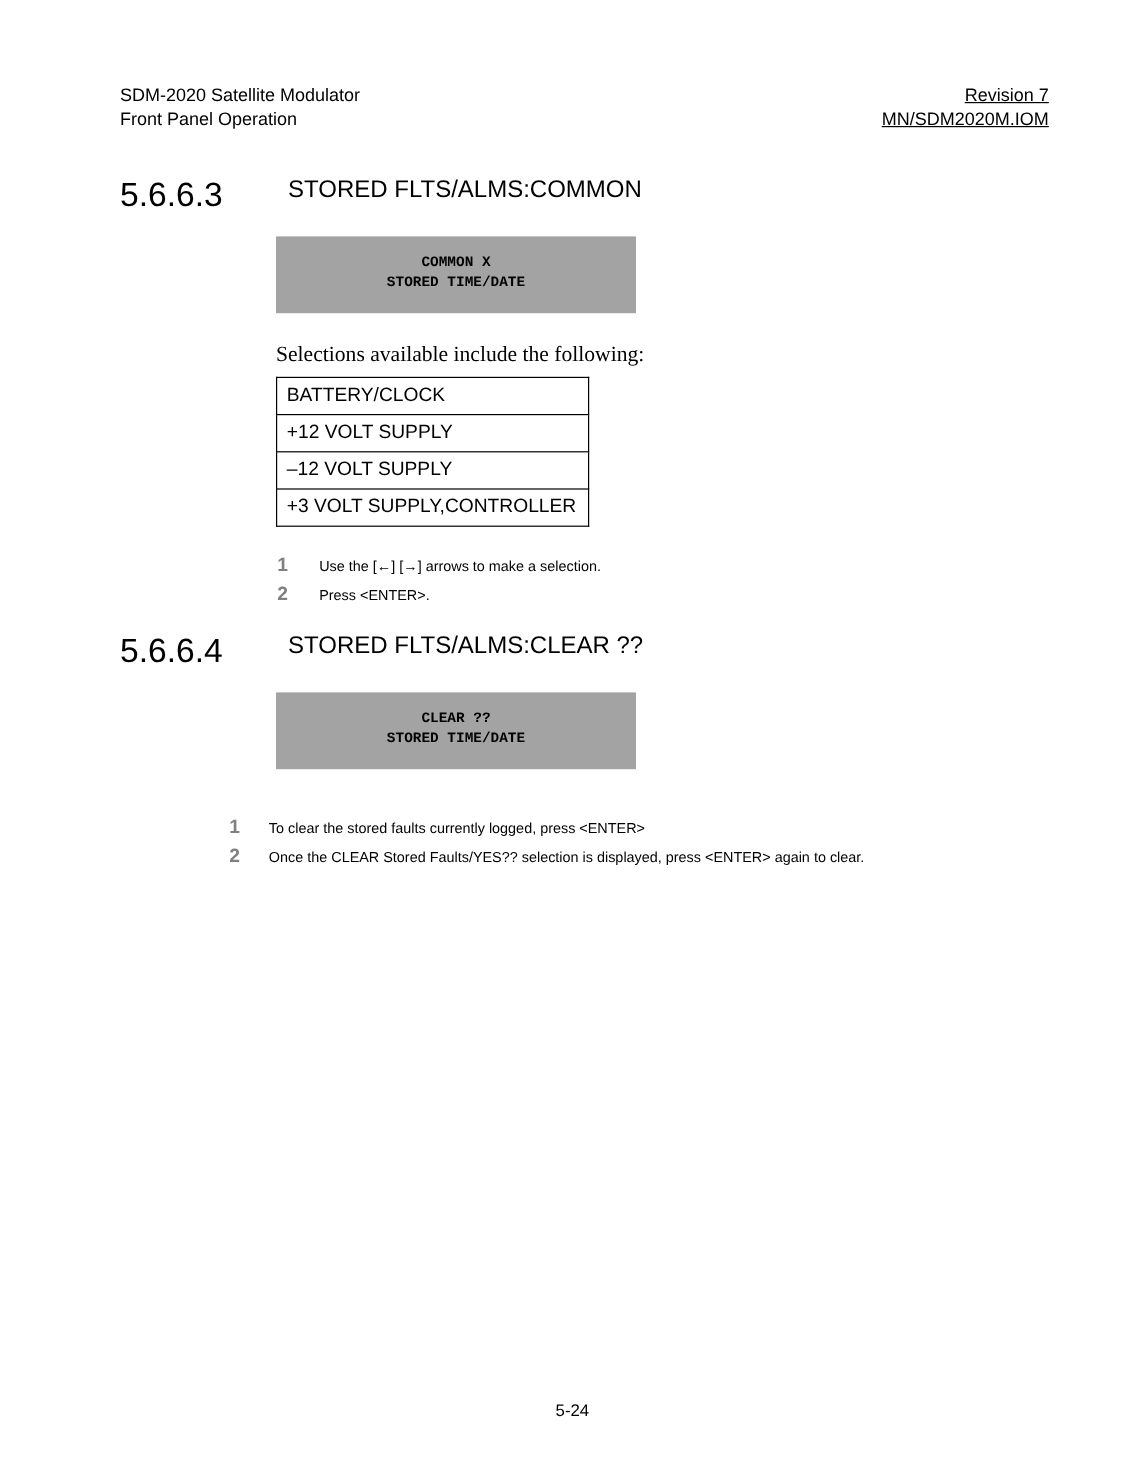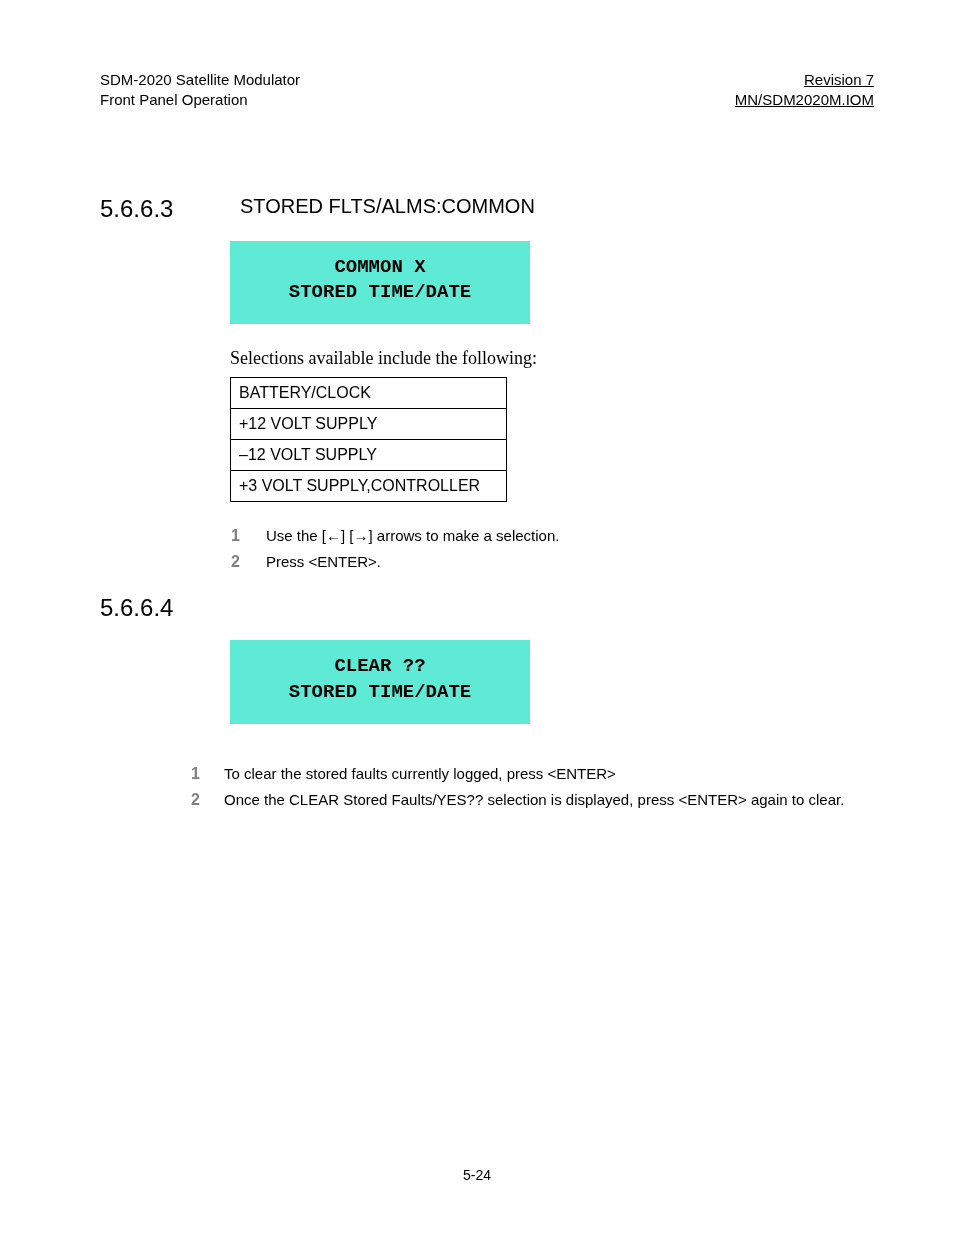--- a/index.html
+++ b/index.html
@@ -9,82 +9,82 @@
       background: #fff;
       font-family: Arial, Helvetica, sans-serif;
       color: #000;
       position: relative;
       padding: 70px 80px 0 100px;
     }
     .header {
       display: flex;
       justify-content: space-between;
       font-size: 15px;
-      margin-bottom: 84px;
+      margin-bottom: 36px;
     }
     .header-left, .header-right { line-height: 1.35; }
     .header-right { text-align: right; text-decoration: underline; }
     .section {
       display: flex;
       gap: 40px;
       margin-bottom: 12px;
     }
     .section-num {
-      font-size: 24px;
+      font-size: 28px;
       width: 100px;
     }
     .section-title {
       font-size: 20px;
     }
     .content-indent { margin-left: 130px; }
     .display-box {
-      background: #5eead4;
+      background: #a3a3a3;
       width: 300px;
       padding: 14px 0 18px 0;
       margin: 18px 0 20px 0;
       font-family: "Courier New", monospace;
       font-weight: bold;
-      font-size: 19px;
+      font-size: 12px;
       text-align: center;
       line-height: 1.35;
     }
     .intro-text {
       font-family: "Times New Roman", serif;
       font-size: 18px;
       margin-bottom: 8px;
       margin-top: 24px;
     }
     .selection-table {
       border-collapse: collapse;
       margin-bottom: 24px;
     }
     .selection-table td {
       border: 1px solid #000;
-      padding: 6px 26px 6px 8px;
+      padding: 6px 10px 6px 8px;
       font-size: 16px;
       white-space: nowrap;
     }
     .steps {
       margin-bottom: 22px;
     }
     .step-row {
       display: flex;
       gap: 26px;
       margin-bottom: 6px;
       align-items: baseline;
     }
     .step-num {
       color: #808080;
       font-weight: bold;
       font-size: 16px;
       width: 10px;
       text-align: right;
     }
     .step-text {
-      font-size: 15px;
+      font-size: 12px;
       line-height: 1.35;
       text-align: center;
     }
     .steps-wide .step-row { gap: 24px; }
     .steps-wide { margin-left: 90px; }
     .footer {
       position: absolute;
       bottom: 52px;
       left: 0;
       width: 100%;
@@ -143,20 +143,21 @@
     </div>
     <div class="step-row">
       <div class="step-num">2</div>
       <div class="step-text">Press &lt;ENTER&gt;.</div>
     </div>
   </div>
 </div>
 
 <div class="section">
   <div class="section-num">5.6.6.4</div>
+  <div class="section-title">STORED FLTS/ALMS:CLEAR ??</div>
 </div>
 
 <div class="content-indent">
   <div class="display-box">
     <div>CLEAR ??</div>
     <div>STORED TIME/DATE</div>
   </div>
 </div>
 
 <div class="steps steps-wide" style="margin-top:40px;">

